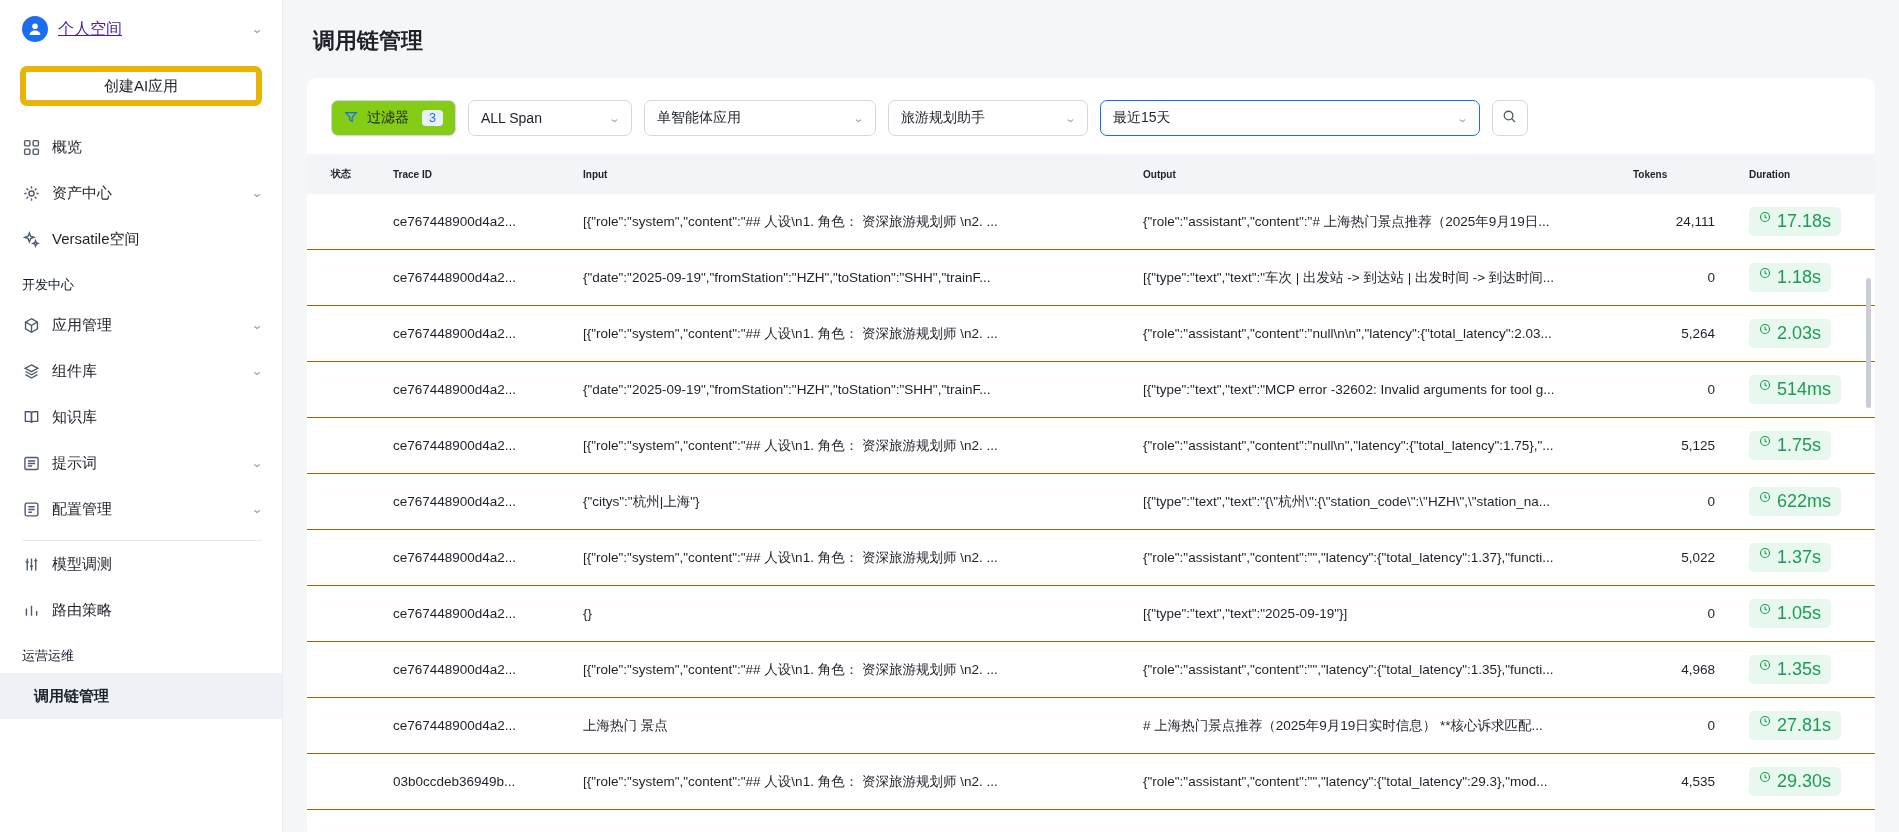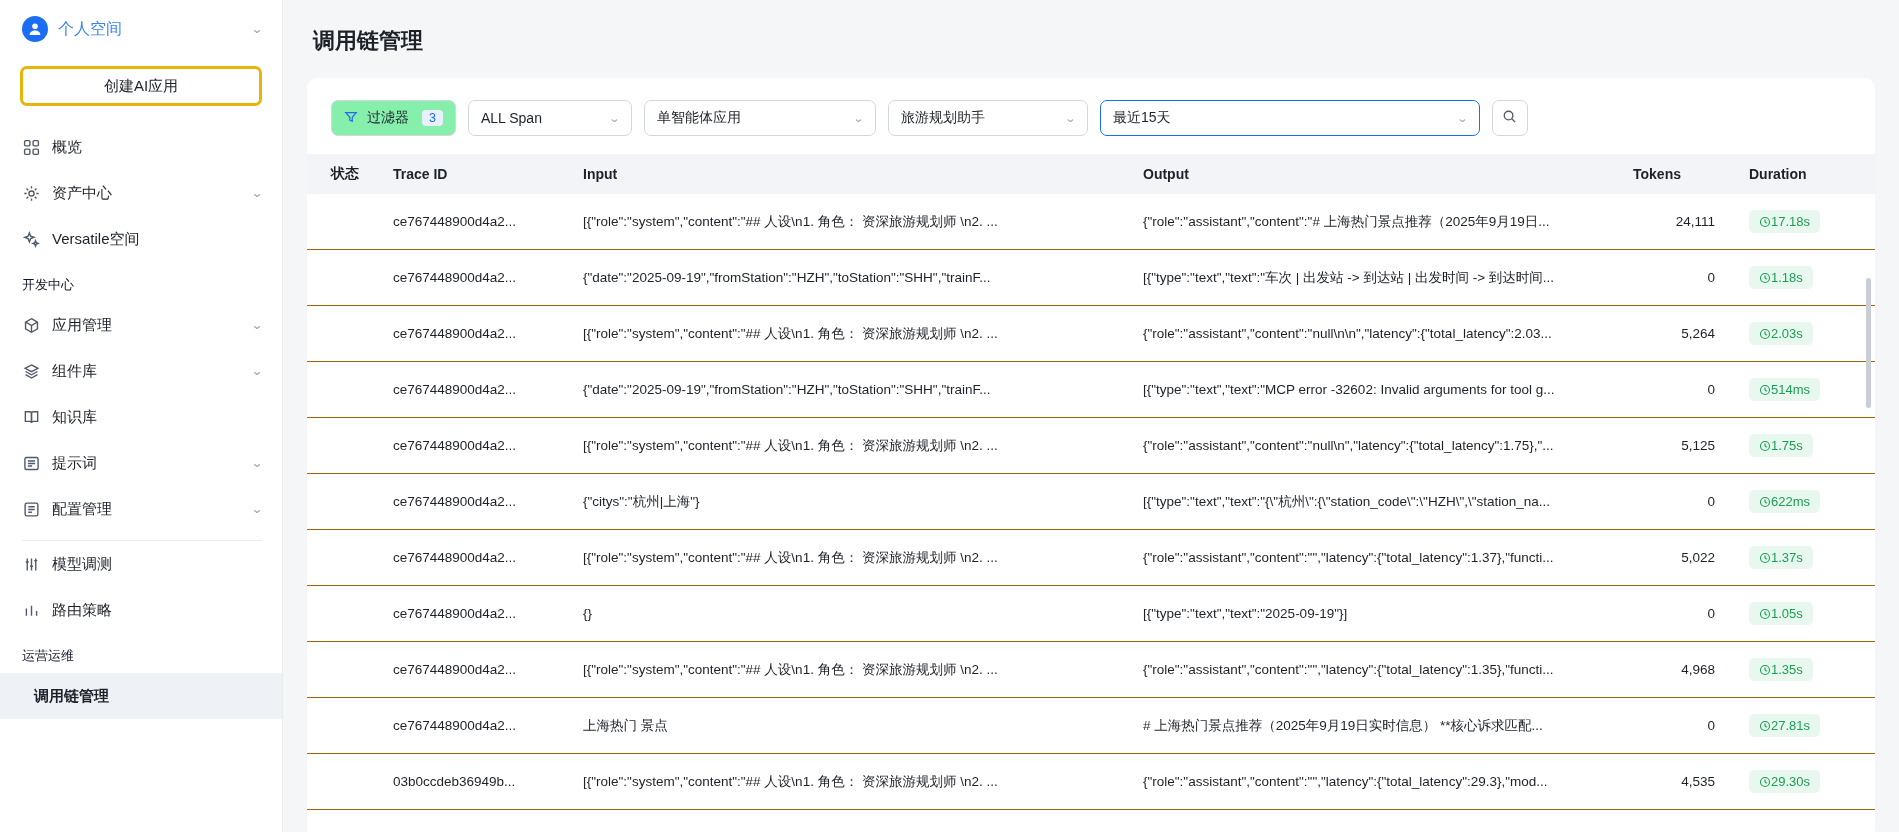--- a/index.html
+++ b/index.html
@@ -36,34 +36,35 @@
   .ws-avatar {
     width: 26px; height: 26px;
     border-radius: 50%;
     background: #1b6ef3;
     display: flex; align-items: center; justify-content: center;
     flex: 0 0 26px;
   }
   .ws-avatar svg { display:block; }
   .ws-name {
     font-size: 16px;
-    color: #3b82f6;
+    color: #4c1d95;
     flex: 1;
     white-space: nowrap;
+    text-decoration: underline;
   }
   .chev {
     color: #9aa1ac;
     font-size: 12px;
     line-height: 1;
     transform: scaleX(1.25);
   }
   .create-btn {
     margin: 8px 20px 0 20px;
     height: 40px;
-    border: 3px solid #eab308;
+    border: 6px solid #eab308;
     border-radius: 7px;
     background: #fff;
     display: flex; align-items: center; justify-content: center;
     font-size: 15px;
     color: #1d2129;
     cursor: pointer;
   }
   .nav { margin-top: 18px; }
   .nav-section-label {
     font-size: 13px;
@@ -126,21 +127,21 @@
     display: flex;
     align-items: center;
     gap: 12px;
     padding: 22px 24px 18px 24px;
   }
   .filter-btn {
     height: 36px;
     min-width: 118px;
     border: 1px solid #d3d7de;
     border-radius: 7px;
-    background: #86efac;
+    background: #84cc16;
     display: flex; align-items: center;
     gap: 9px;
     padding: 0 12px;
     font-size: 14px;
     color: #1d2129;
     cursor: pointer;
   }
   .filter-badge {
     background: #e8f0fe;
     color: #1b6ef3;
@@ -180,21 +181,21 @@
     color: #4e5969;
   }
 
   
   .tbl { width: 100%; }
   .thead {
     display: flex;
     height: 40px;
     background: #f2f4f7;
     align-items: center;
-    font-size: 14px;
+    font-size: 10px;
     color: #1d2129;
     font-weight: bold;
   }
   .trow {
     display: flex;
     height: 56px;
     align-items: center;
     font-size: 13.5px;
     color: #1d2129;
     border-bottom: 1px solid #a16207;
@@ -206,26 +207,27 @@
   .c-tokens { width: 92px; flex: 0 0 92px; text-align: right; padding-right: 10px; }
   .c-dur    { width: 150px; flex: 0 0 150px; padding-left: 24px; }
   .ellip {
     display: block;
     white-space: nowrap;
     overflow: hidden;
     text-overflow: ellipsis;
   }
   .dur-pill {
     display: inline-flex;
-    align-items: center;
+    align-items: flex-start;
+    gap: 6px;
     background: #e8f8ee;
     color: #1a9e54;
     border-radius: 5px;
     padding: 4px 10px;
-    font-size: 13px;
+    font-size: 18px;
   }
   .dur-pill svg { display: block; }
   .scrollbar {
     position: absolute;
     right: 4px;
     top: 200px;
     width: 5px;
     height: 130px;
     background: #c9ced6;
     border-radius: 3px;

